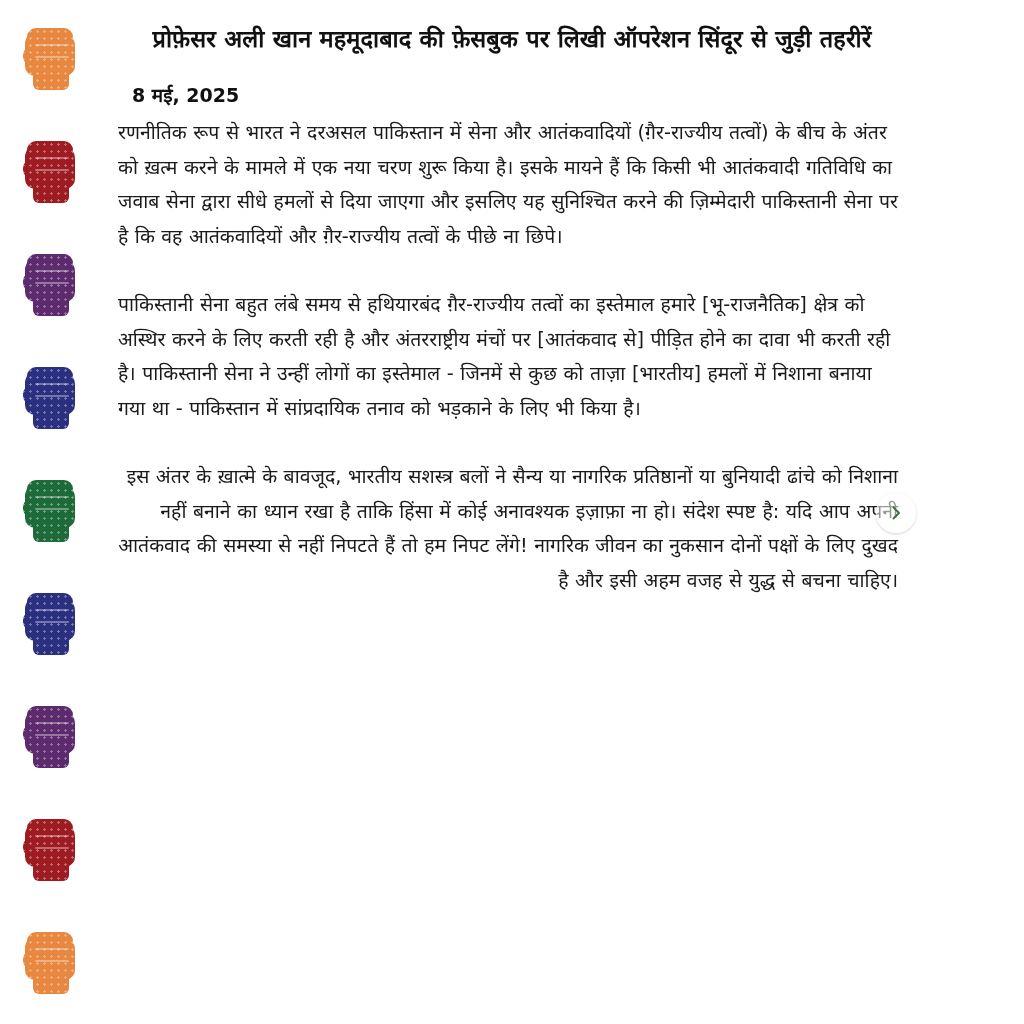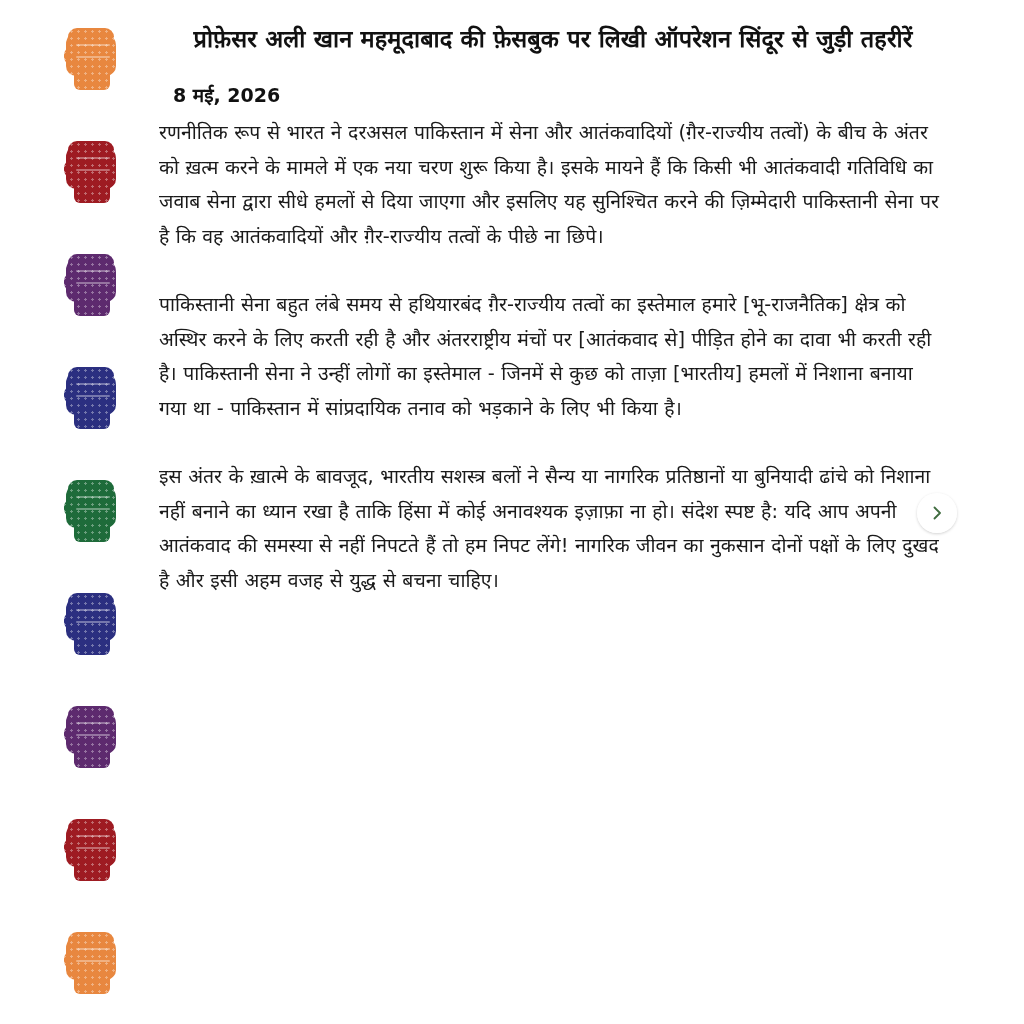--- a/index.html
+++ b/index.html
@@ -11,21 +11,20 @@
     background: #ffffff;
     font-family: "DejaVu Sans", "Liberation Sans", sans-serif;
   }
 
   #page {
     position: relative;
     width: 948px;
     height: 1024px;
     background: #ffffff;
     overflow: hidden;
-    margin-left: 41px;
   }
 
   
   .fist-col {
     position: absolute;
     top: 0;
     width: 100px;
     height: 1024px;
     z-index: 1;
   }
@@ -162,21 +161,21 @@
   }
 
   .para {
     margin: 0 0 34px 0;
     font-size: 19.4px;
     line-height: 1.78;
     color: #1a1a1a;
     text-align: left;
     word-spacing: 0.4px;
   }
-  .para:last-child { margin-bottom: 0; }
+  .para:last-child { margin-bottom: 0; text-align: right; }
 
   
   .next-arrow {
     position: absolute;
     right: 32px;
     top: 493px;
     width: 38px;
     height: 38px;
     border-radius: 50%;
     background: rgba(255, 255, 255, 0.55);
@@ -753,21 +752,21 @@
           <div class="wrist"></div>
           <div class="line"></div>
           <div class="line line2"></div>
         </div>
         <div class="dots"></div>
       </div>
     </div>
 
   <div class="card">
     <h1 class="title">प्रोफ़ेसर अली खान महमूदाबाद की फ़ेसबुक पर लिखी ऑपरेशन सिंदूर से जुड़ी तहरीरें</h1>
-    <div class="date">8 मई, 2026</div>
+    <div class="date">8 मई, 2025</div>
     <div class="body">
       <p class="para">रणनीतिक रूप से भारत ने दरअसल पाकिस्तान में सेना और आतंकवादियों (ग़ैर-राज्यीय तत्वों) के बीच के अंतर को ख़त्म करने के मामले में एक नया चरण शुरू किया है। इसके मायने हैं कि किसी भी आतंकवादी गतिविधि का जवाब सेना द्वारा सीधे हमलों से दिया जाएगा और इसलिए यह सुनिश्चित करने की ज़िम्मेदारी पाकिस्तानी सेना पर है कि वह आतंकवादियों और ग़ैर-राज्यीय तत्वों के पीछे ना छिपे।</p>
       <p class="para">पाकिस्तानी सेना बहुत लंबे समय से हथियारबंद ग़ैर-राज्यीय तत्वों का इस्तेमाल हमारे [भू-राजनैतिक] क्षेत्र को अस्थिर करने के लिए करती रही है और अंतरराष्ट्रीय मंचों पर [आतंकवाद से] पीड़ित होने का दावा भी करती रही है। पाकिस्तानी सेना ने उन्हीं लोगों का इस्तेमाल - जिनमें से कुछ को ताज़ा [भारतीय] हमलों में निशाना बनाया गया था - पाकिस्तान में सांप्रदायिक तनाव को भड़काने के लिए भी किया है।</p>
       <p class="para">इस अंतर के ख़ात्मे के बावजूद, भारतीय सशस्त्र बलों ने सैन्य या नागरिक प्रतिष्ठानों या बुनियादी ढांचे को निशाना नहीं बनाने का ध्यान रखा है ताकि हिंसा में कोई अनावश्यक इज़ाफ़ा ना हो। संदेश स्पष्ट है: यदि आप अपनी आतंकवाद की समस्या से नहीं निपटते हैं तो हम निपट लेंगे! नागरिक जीवन का नुकसान दोनों पक्षों के लिए दुखद है और इसी अहम वजह से युद्ध से बचना चाहिए।</p>
     </div>
   </div>
 
   <div class="next-arrow">
     <span>
       <svg width="16" height="16" viewBox="0 0 16 16" aria-hidden="true">

